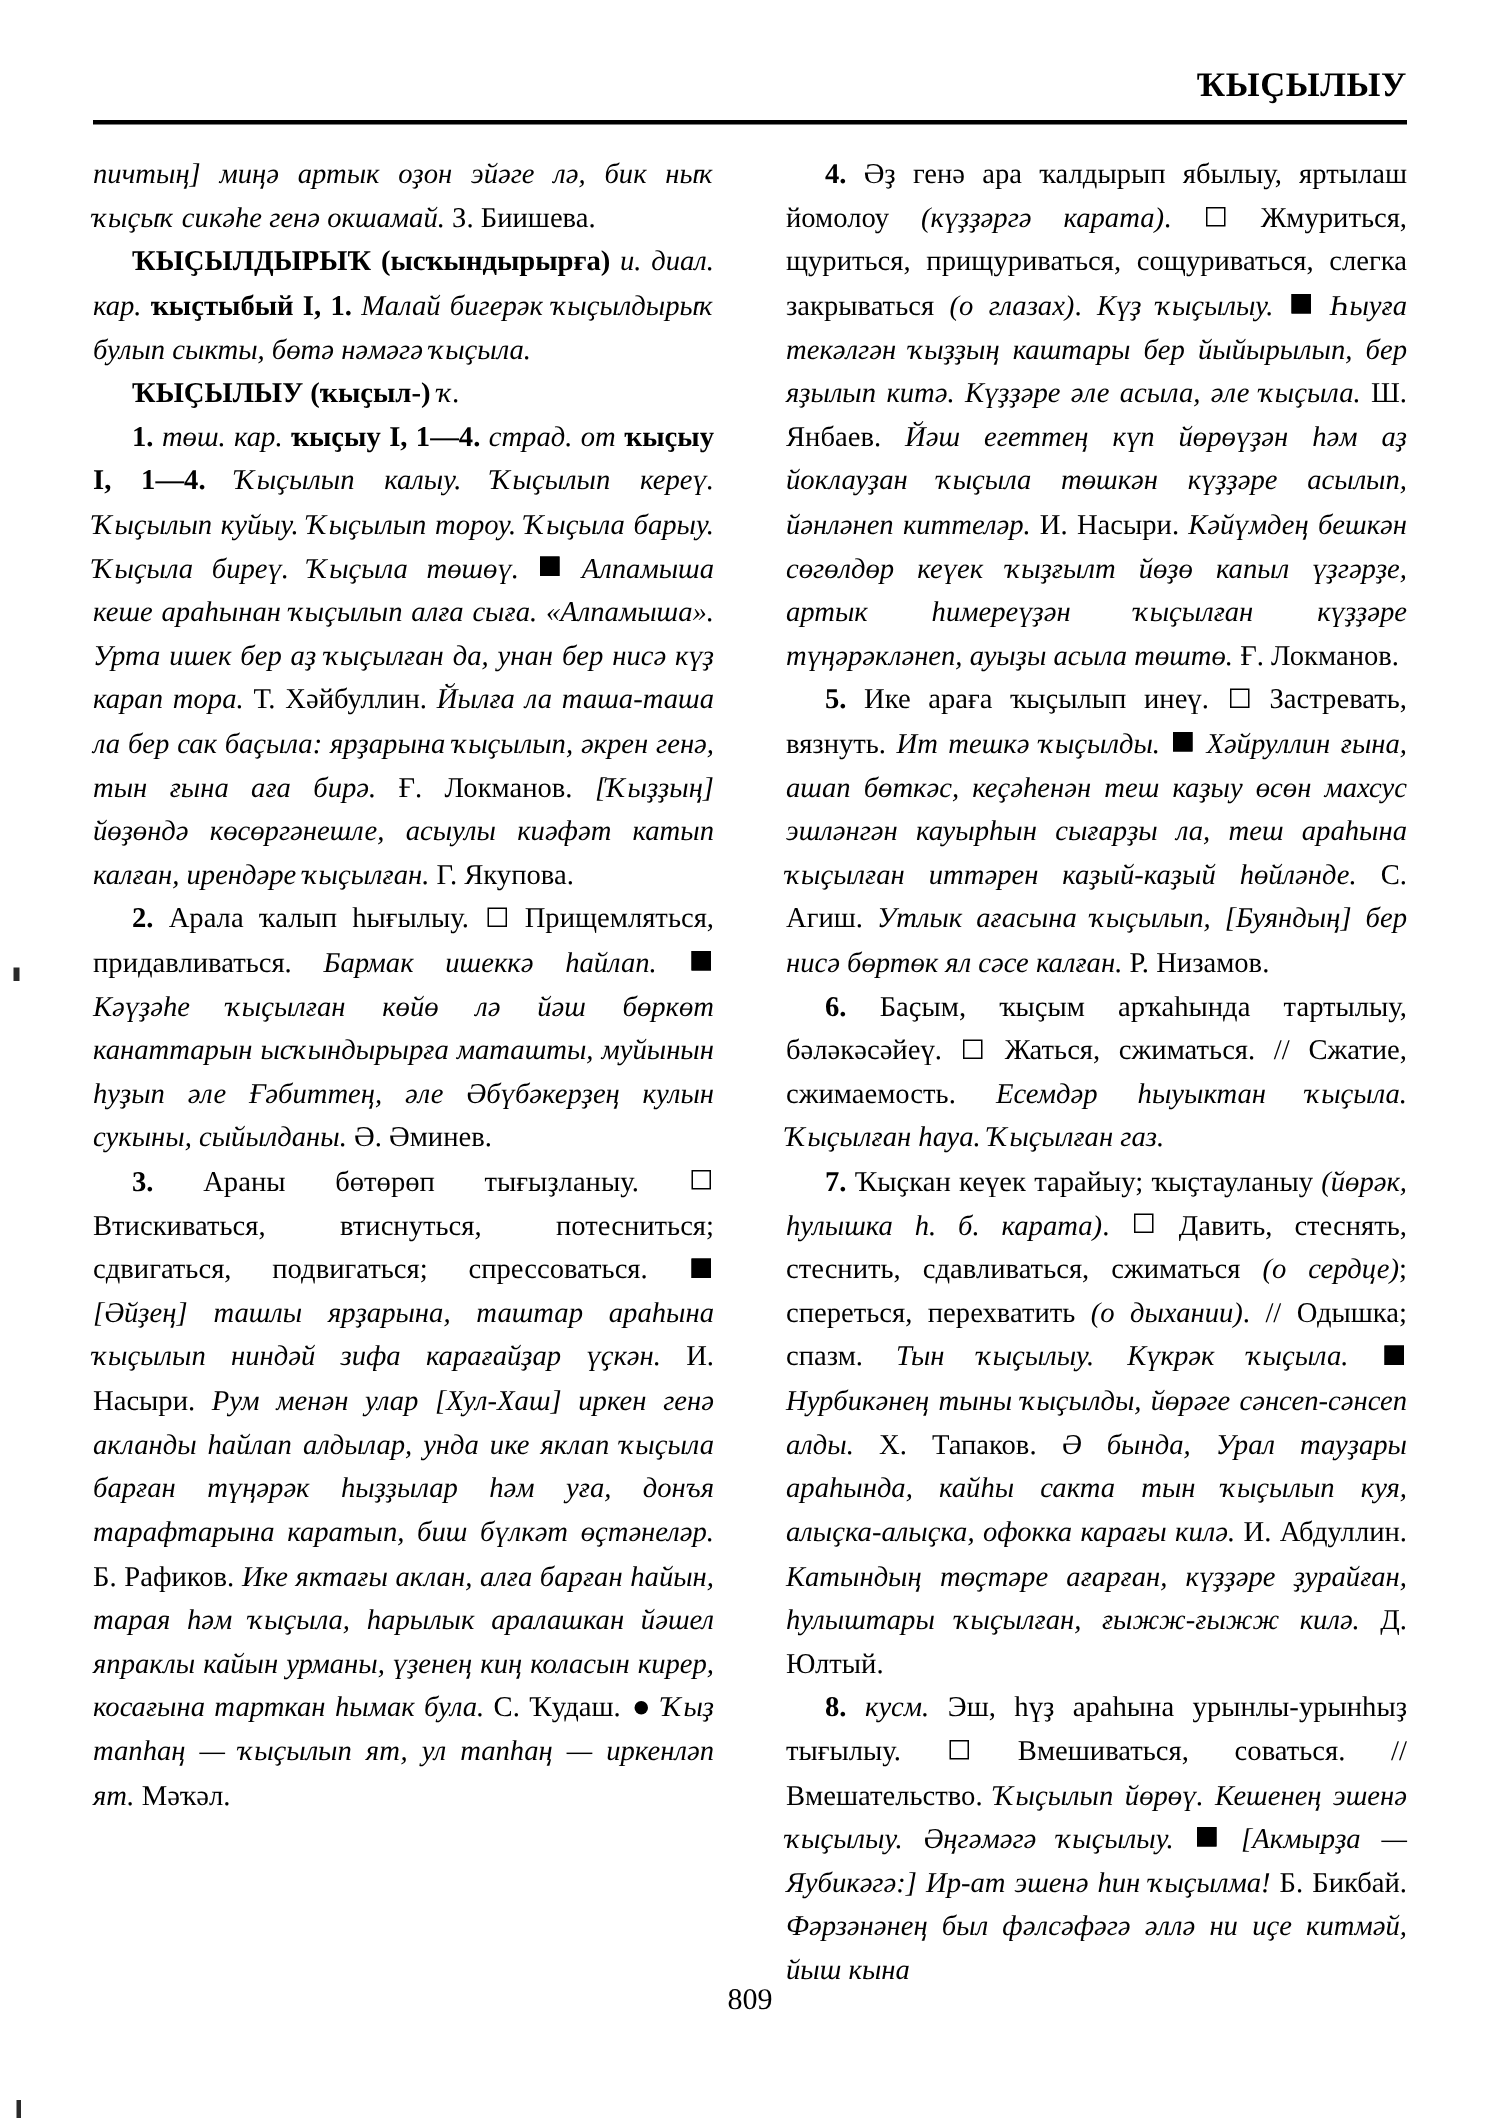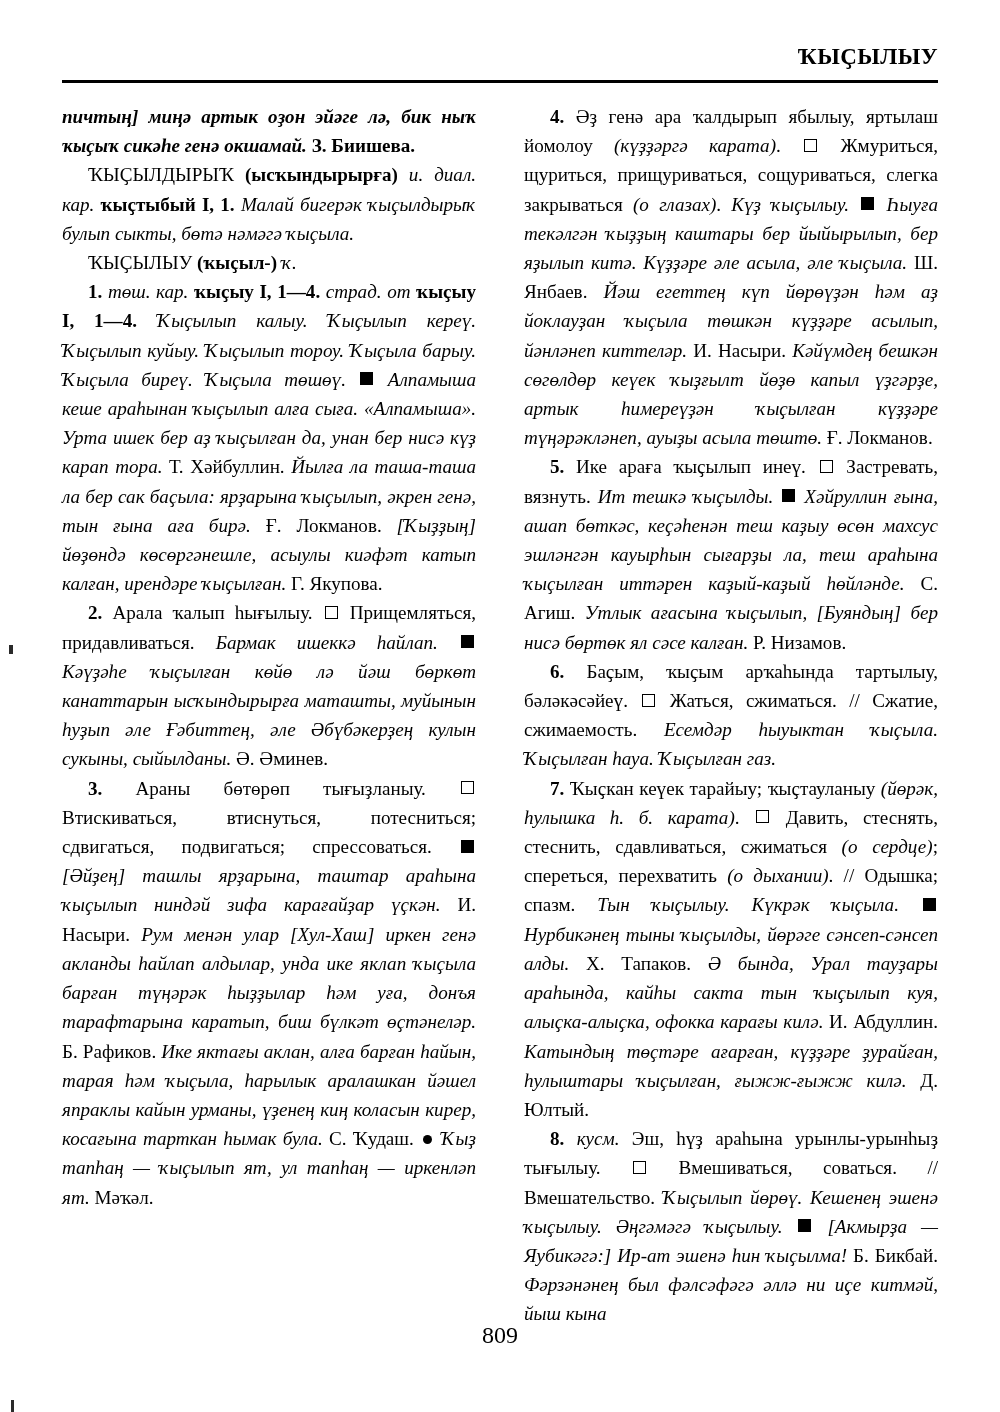--- a/index.html
+++ b/index.html
@@ -65,27 +65,26 @@
     line-height: 29.2px;
     text-align: justify;
     text-justify: inter-word;
     hyphens: manual;
   }
   p.indent {
     text-indent: 26px;
   }
   p.noindent {
     text-indent: 0;
-    font-weight: bold;
   }
 
   
   .it   { font-style: italic; }
   .b    { font-weight: bold; }
-  .hw   { font-weight: normal; }           
+  .hw   { font-weight: bold; }           
   .sense-num { font-weight: bold; font-style: normal; }
 
   
   .sq-open, .sq-fill {
     display: inline-block;
     width: 11px;
     height: 11px;
     vertical-align: 0.5px;
     margin: 0 2px;
   }
@@ -101,21 +100,21 @@
     margin: 0 3px;
   }
 
   
   .folio {
     position: absolute;
     left: 0;
     top: 1322px;
     width: 1000px;
     text-align: center;
-    font-size: 24px;
+    font-size: 20px;
   }
 
   
   .artifact {
     position: absolute;
     background: #2a2a2a;
   }
   .artifact.a1 { left: 9px;  top: 645px;  width: 4px; height: 9px; }
   .artifact.a2 { left: 11px; top: 1400px; width: 3px; height: 14px; }
 </style>

